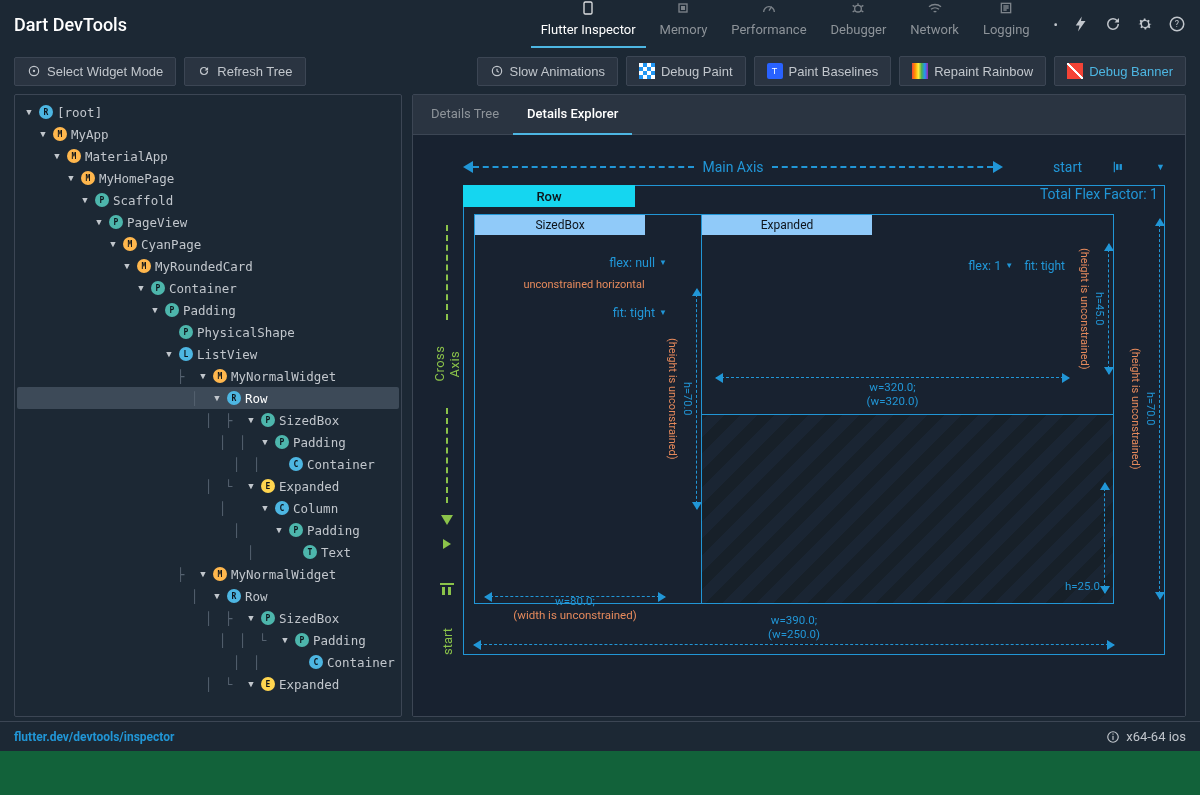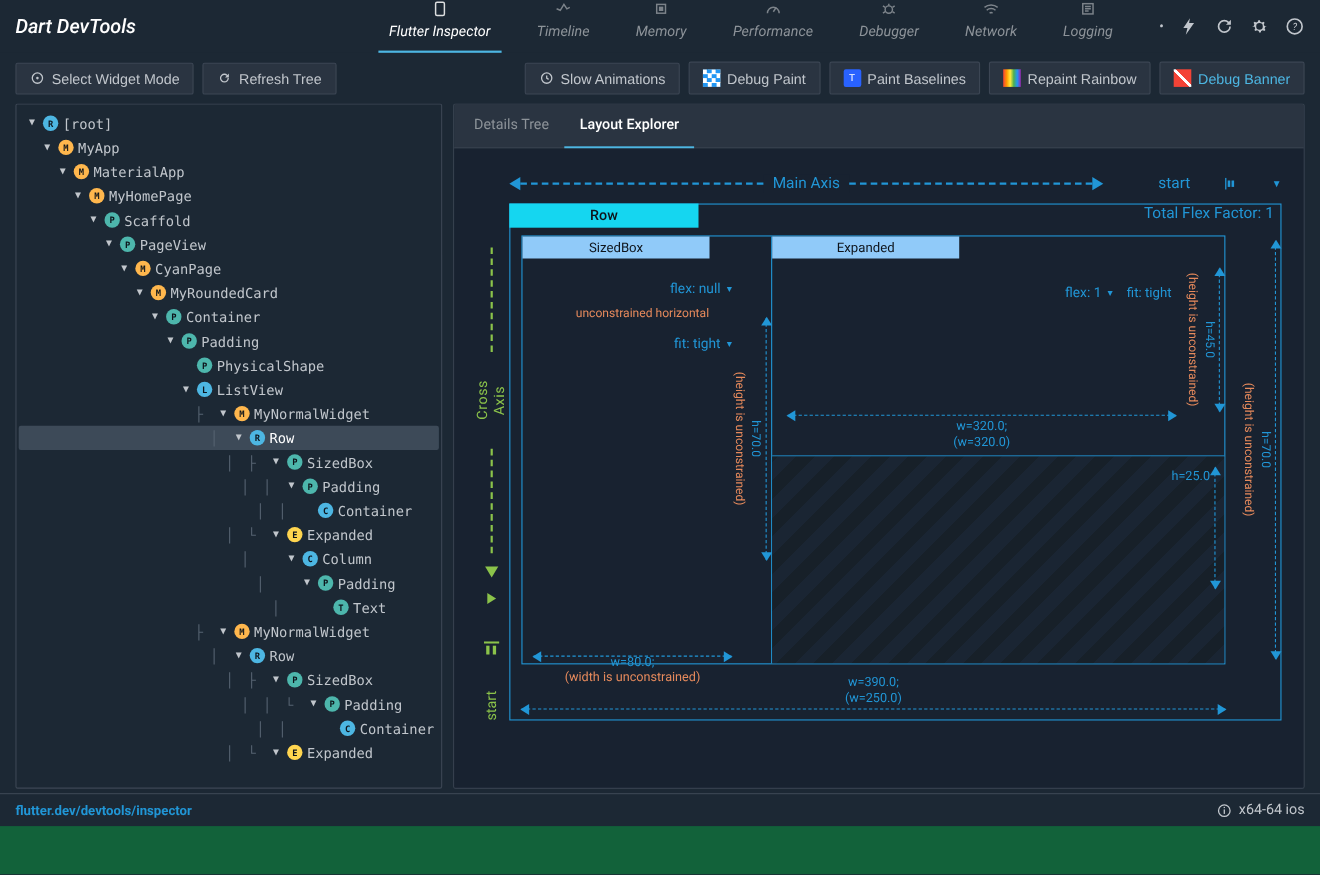--- a/index.html
+++ b/index.html
@@ -13,22 +13,21 @@
   overflow: hidden;
   display: flex;
   flex-direction: column;
 }
 .topbar {
   display: flex;
   align-items: center;
   height: 48px;
   padding: 0 14px;
   background: #1c2834;
-  gap: 22px;
-  font-style: italic;
+  gap: 4px;
 }
 .appname { color: #fff; font-size: 18px; font-weight: 500; margin-right: auto; }
 .tab {
   display: flex; align-items: center; gap: 6px;
   color: #8d9399; padding: 0 10px; height: 48px;
   border-bottom: 2px solid transparent; cursor: pointer; flex-direction: column;
 }
 .tab.active { color: #fff; border-bottom-color: #4db6e2; }
 .tab .ico { width: 16px; height: 16px; fill: currentColor; opacity: .85; }
 .topicons { display: flex; align-items: center; gap: 14px; margin-left: 10px; }
@@ -192,26 +191,20 @@
 <div class="topbar">
   <div class="appname">Dart DevTools</div>
   <div class="tab active">
     <svg class="ico" viewBox="0 0 24 24">
         <rect x="6" y="3" width="12" height="18" rx="2" fill="none" stroke="currentColor" stroke-width="2"></rect>
       </svg>
     <span>Flutter Inspector</span>
   </div>
   <div class="tab">
     <svg class="ico" viewBox="0 0 24 24">
-        <path d="M3 12l5 2 5-8 4 6 4-2" stroke="currentColor" fill="none" stroke-width="2"></path>
-      </svg>
-    <span>Timeline</span>
-  </div>
-  <div class="tab">
-    <svg class="ico" viewBox="0 0 24 24">
         <rect x="6" y="6" width="12" height="12" stroke="currentColor" fill="none" stroke-width="2"></rect>
         <rect x="9" y="9" width="6" height="6" fill="currentColor"></rect>
       </svg>
     <span>Memory</span>
   </div>
   <div class="tab">
     <svg class="ico" viewBox="0 0 24 24">
         <path d="M4 18a8 8 0 1116 0" stroke="currentColor" fill="none" stroke-width="2"></path>
         <path d="M12 16l4-6" stroke="currentColor" stroke-width="2"></path>
       </svg>
@@ -458,21 +451,21 @@
         <span class="guide">└</span>
         <span class="arrow down"></span>
         <span class="badge b-E">E</span>
         <span class="lbl">Expanded</span>
       </div>
     </div>
 
   <div class="right">
     <div class="subtabs">
       <div class="subtab">Details Tree</div>
-      <div class="subtab active">Layout Explorer</div>
+      <div class="subtab active">Details Explorer</div>
     </div>
     <div class="canvas">
       <div class="mainaxis">
         <div class="ax-arrow-l"></div>
         <div class="ax-line"></div>
         <div class="ax-label">Main Axis</div>
         <div class="ax-line"></div>
         <div class="ax-arrow-r"></div>
         <div class="start-drop">
           <span>start</span>
@@ -547,21 +540,21 @@
                   <div class="vlabel" style="color:#2196d6;">h=45.0</div>
                   <div class="varrow" style="height:130px;"></div>
                 </div>
                 <div style="position:absolute;bottom:6px;left:14px;right:44px;">
                   <div class="harrow"></div>
                   <div class="dim-text" style="margin-top:2px;">w=320.0;</div>
                   <div class="dim-text">(w=320.0)</div>
                 </div>
               </div>
               <div class="stripe" style="flex:1;position:relative;">
-                <div style="position:absolute;right:8px;top:10px;bottom:10px;display:flex;align-items:flex-start;gap:4px;">
+                <div style="position:absolute;right:8px;top:10px;bottom:10px;display:flex;align-items:flex-end;gap:4px;">
                   <div class="dim-text">h=25.0</div>
                   <div class="varrow" style="height:110px;"></div>
                 </div>
               </div>
             </div>
           </div>
 
           <div style="position:absolute;right:4px;top:28px;bottom:50px;display:flex;gap:2px;align-items:center;">
             <div class="vlabel warn" style="color:#e68a5c;">(height is unconstrained)</div>
             <div class="vlabel" style="color:#2196d6;">h=70.0</div>

